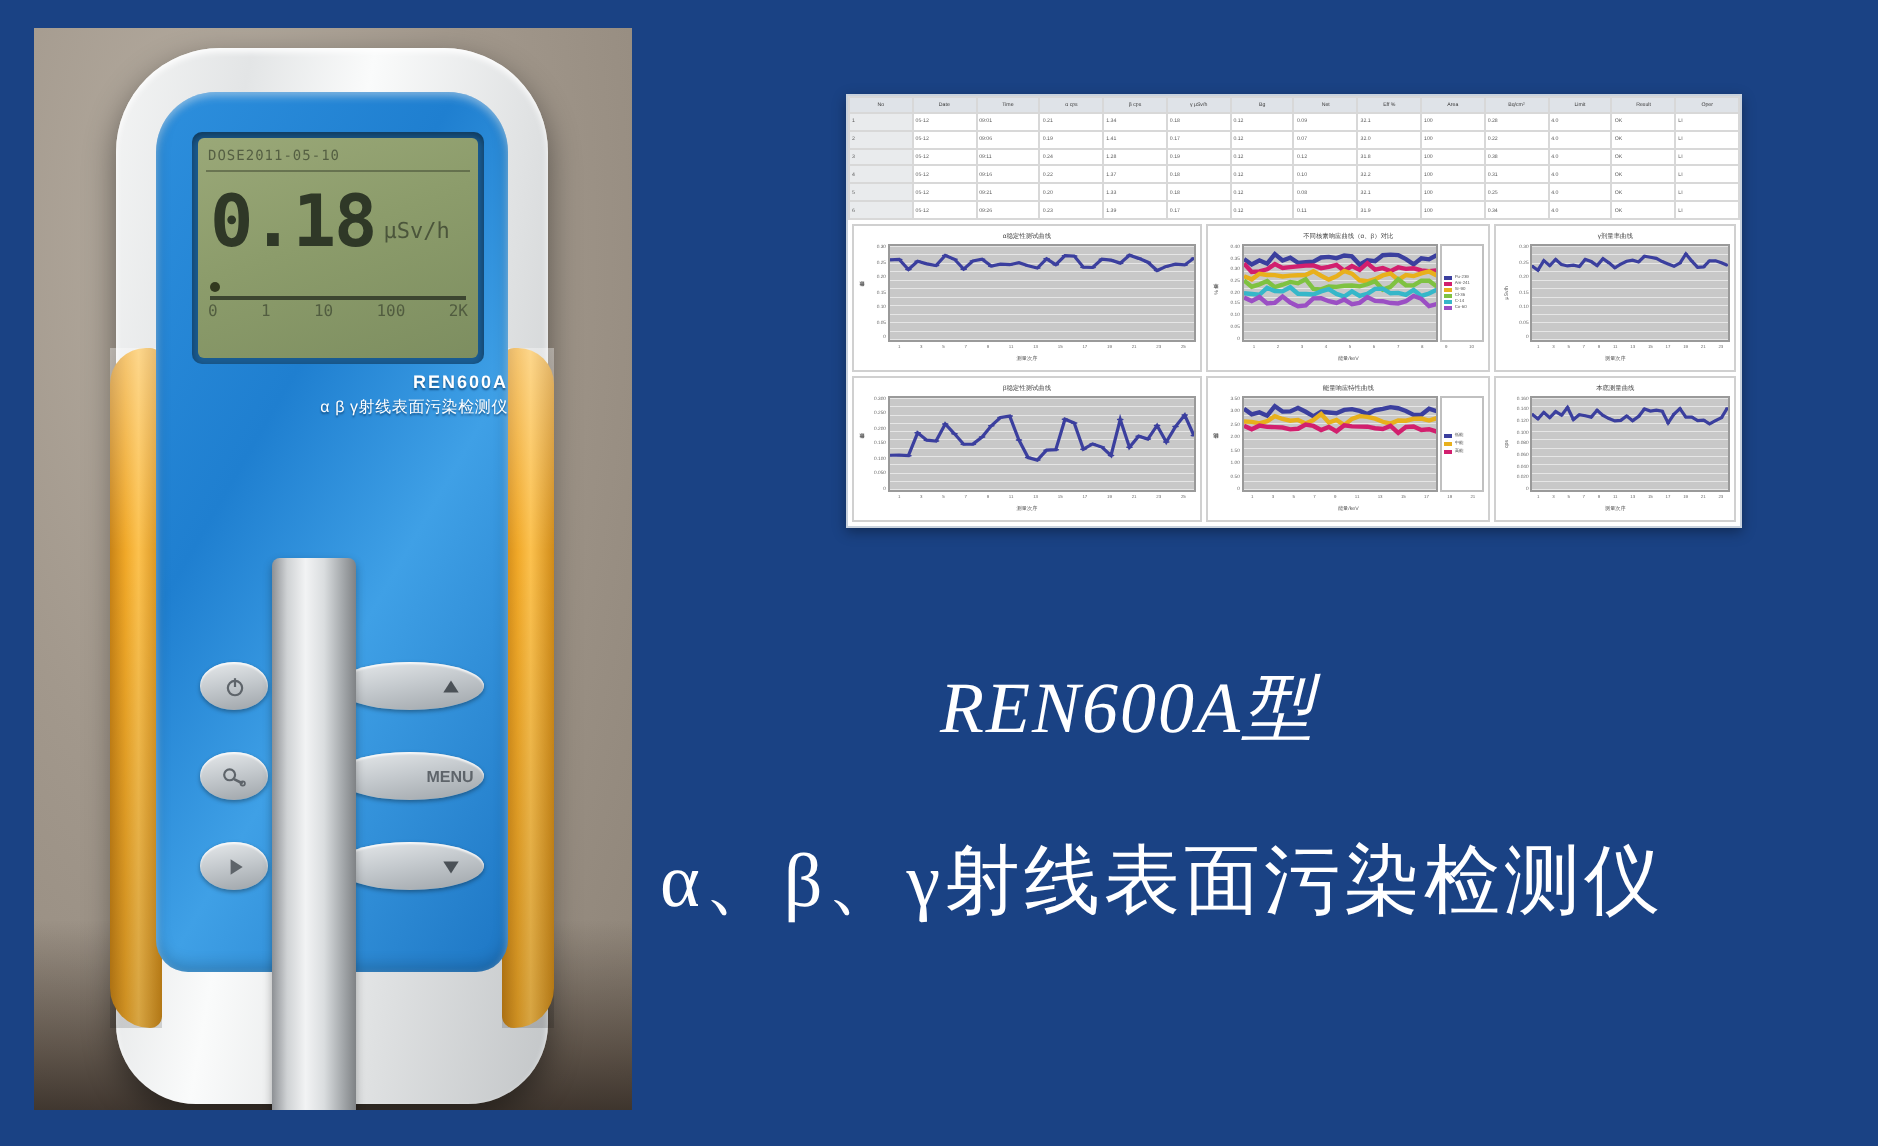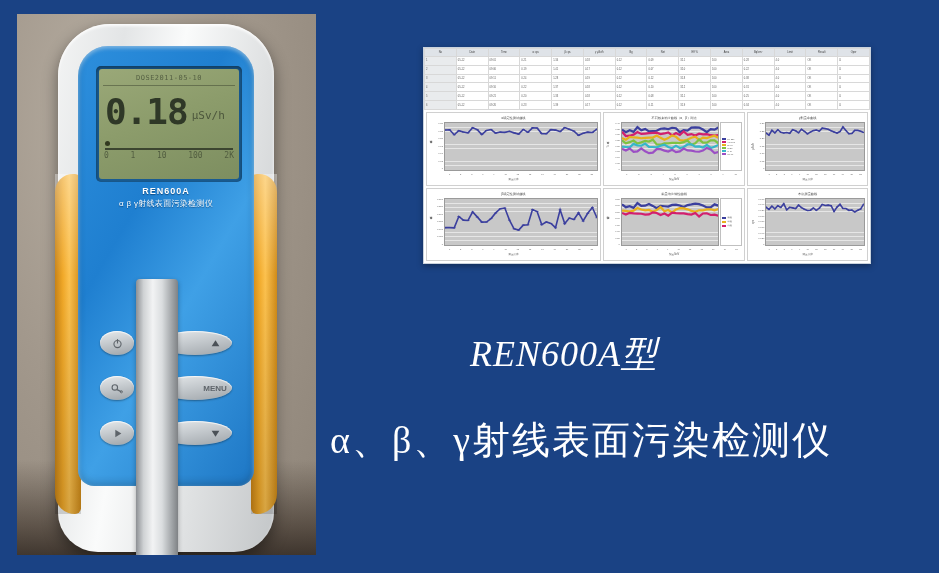--- a/index.html
+++ b/index.html
@@ -55,21 +55,21 @@
   }
   .lcd{
     position:relative;width:100%;height:100%;
     background:linear-gradient(160deg,#9aa878 0%,#8c9c6b 45%,#7d8e60 100%);
     border-radius:3px;overflow:hidden;
     font-family:"DejaVu Sans Mono","Liberation Mono",monospace;
     color:#3c4530;
   }
   .lcd-top{
     position:absolute;top:3px;left:5px;right:5px;height:11px;
-    display:flex;justify-content:center;align-items:center;
+    display:flex;justify-content:flex-start;align-items:center;
     font-size:7px;letter-spacing:.5px;opacity:.72;
   }
   .lcd-sep{position:absolute;top:16px;left:4px;right:4px;height:1px;background:rgba(50,58,40,.45);}
   .lcd-main{
     position:absolute;top:18px;left:6px;right:4px;height:50px;
     display:flex;align-items:center;
   }
   .lcd-value{font-size:36px;font-weight:bold;letter-spacing:-1px;line-height:1;color:#2f3827;}
   .lcd-unit{font-size:11px;margin-left:4px;margin-top:6px;opacity:.8;}
   .lcd-bar{
@@ -77,21 +77,21 @@
     border-bottom:2px solid #3c4530;
   }
   .lcd-bar .dot{position:absolute;left:0;top:0;width:5px;height:5px;border-radius:50%;background:#32391f;}
   .lcd-scale{
     position:absolute;left:5px;right:5px;top:82px;height:14px;
     display:flex;justify-content:space-between;font-size:8px;opacity:.7;
   }
 
   
   .nameplate{
-    position:absolute;left:0;right:0;top:140px;text-align:center;color:#ffffff;
+    position:absolute;left:0;right:0;top:140px;text-align:right;color:#ffffff;
     text-shadow:0 1px 1px rgba(0,40,80,.6);
   }
   .nameplate .model{font-size:9px;letter-spacing:1px;font-weight:bold;}
   .nameplate .desc{font-size:8px;margin-top:2px;letter-spacing:.3px;}
 
   
   .metal-strip{
     position:absolute;left:78px;top:255px;width:42px;height:290px;
     background:linear-gradient(90deg,#8d9094 0%,#cfd2d4 18%,#f2f3f4 40%,#dadddf 62%,#a2a6a9 85%,#7f8285 100%);
     border-radius:4px;
@@ -100,21 +100,21 @@
 
   
   .btn{
     position:absolute;width:34px;height:24px;border-radius:50%;
     background:linear-gradient(170deg,#e7eaec 0%,#c6cbcf 45%,#9ea4a9 100%);
     box-shadow:0 1px 2px rgba(0,0,0,.35), inset 0 1px 1px rgba(255,255,255,.8);
     display:flex;align-items:center;justify-content:center;
     color:#5e646a;font-size:8px;font-weight:bold;
   }
   .btn svg{display:block;}
-  .col-l{left:22px;} .col-r{right:22px;padding-left:40px;}
+  .col-l{left:22px;} .col-r{right:12px;padding-left:40px;}
   .row1{top:285px;} .row2{top:330px;} .row3{top:375px;}
 
   
   .shot{
     position:absolute;left:423px;top:47px;width:446px;height:215px;
     background:#ffffff;border:1px solid #c9d2dd;
     box-shadow:0 2px 6px rgba(0,0,0,.35);
     overflow:hidden;
   }
   .shot-table{

